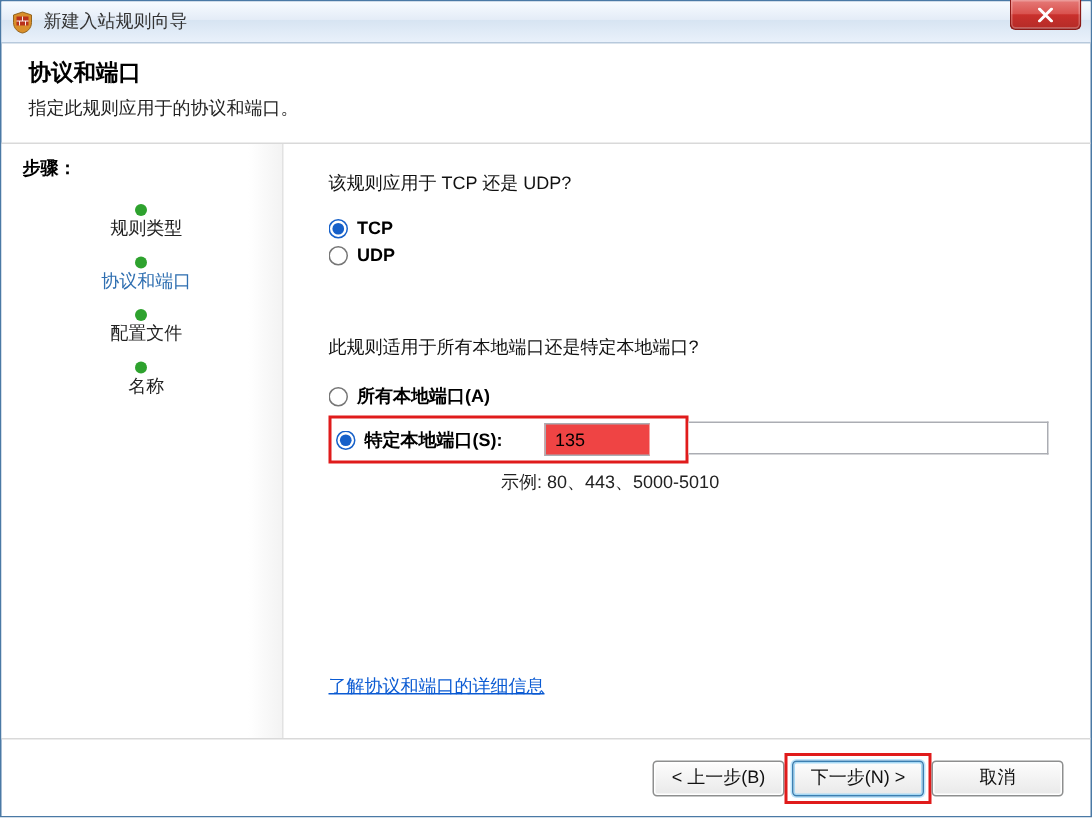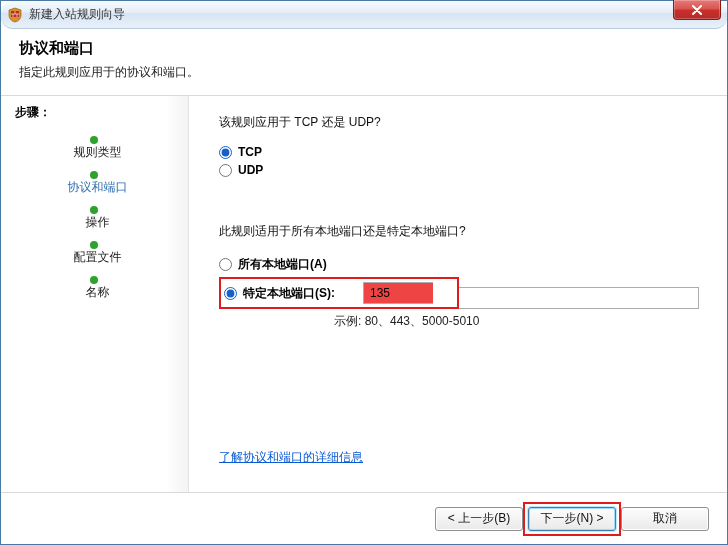--- a/index.html
+++ b/index.html
@@ -19,21 +19,20 @@
   }
 
   
   .titlebar {
     height: 28px;
     background: linear-gradient(to bottom, #f7fbff 0%, #e4ecf7 45%, #d7e4f2 46%, #e9f1fb 100%);
     border-bottom: 1px solid #b7c9dc;
     display: flex; align-items: center;
     padding: 0 0 0 6px;
     position: relative;
-    border-radius: 12px;
   }
   .titlebar .icon {
     width: 16px; height: 16px; margin-right: 6px;
     display: inline-flex; align-items: center; justify-content: center;
   }
   .titlebar .title-text {
     color: #333;
     font-size: 12px;
   }
   .close-btn {
@@ -239,24 +238,20 @@
       <div class="step-item">
         <span class="bullet"></span>
         <span>规则类型</span>
       </div>
       <div class="step-item active">
         <span class="bullet"></span>
         <span>协议和端口</span>
       </div>
       <div class="step-item">
         <span class="bullet"></span>
-        <span>操作</span>
-      </div>
-      <div class="step-item">
-        <span class="bullet"></span>
         <span>配置文件</span>
       </div>
       <div class="step-item">
         <span class="bullet"></span>
         <span>名称</span>
       </div>
     </div>
 
     <div class="main">
 
@@ -273,21 +268,21 @@
 
       <div class="section-gap"></div>
 
       <div class="prompt ports-block">此规则适用于所有本地端口还是特定本地端口?</div>
 
       <label class="radio-line" style="margin-top:4px;">
         <input type="radio" name="ports" style="">
         <span class="bold">所有本地端口(A)</span>
       </label>
 
-      <div style="display:flex; align-items:flex-end;">
+      <div style="display:flex; align-items:center;">
         <div class="highlight-wrap" style="flex:0 0 auto; width:240px;">
           <label class="radio-line">
             <input type="radio" name="ports" checked="" style="">
             <span class="bold">特定本地端口(S):</span>
           </label>
           <input class="port-input" type="text" value="135" style="">
         </div>
         <div class="port-input-rest" style="flex:1;"></div>
       </div>
 

